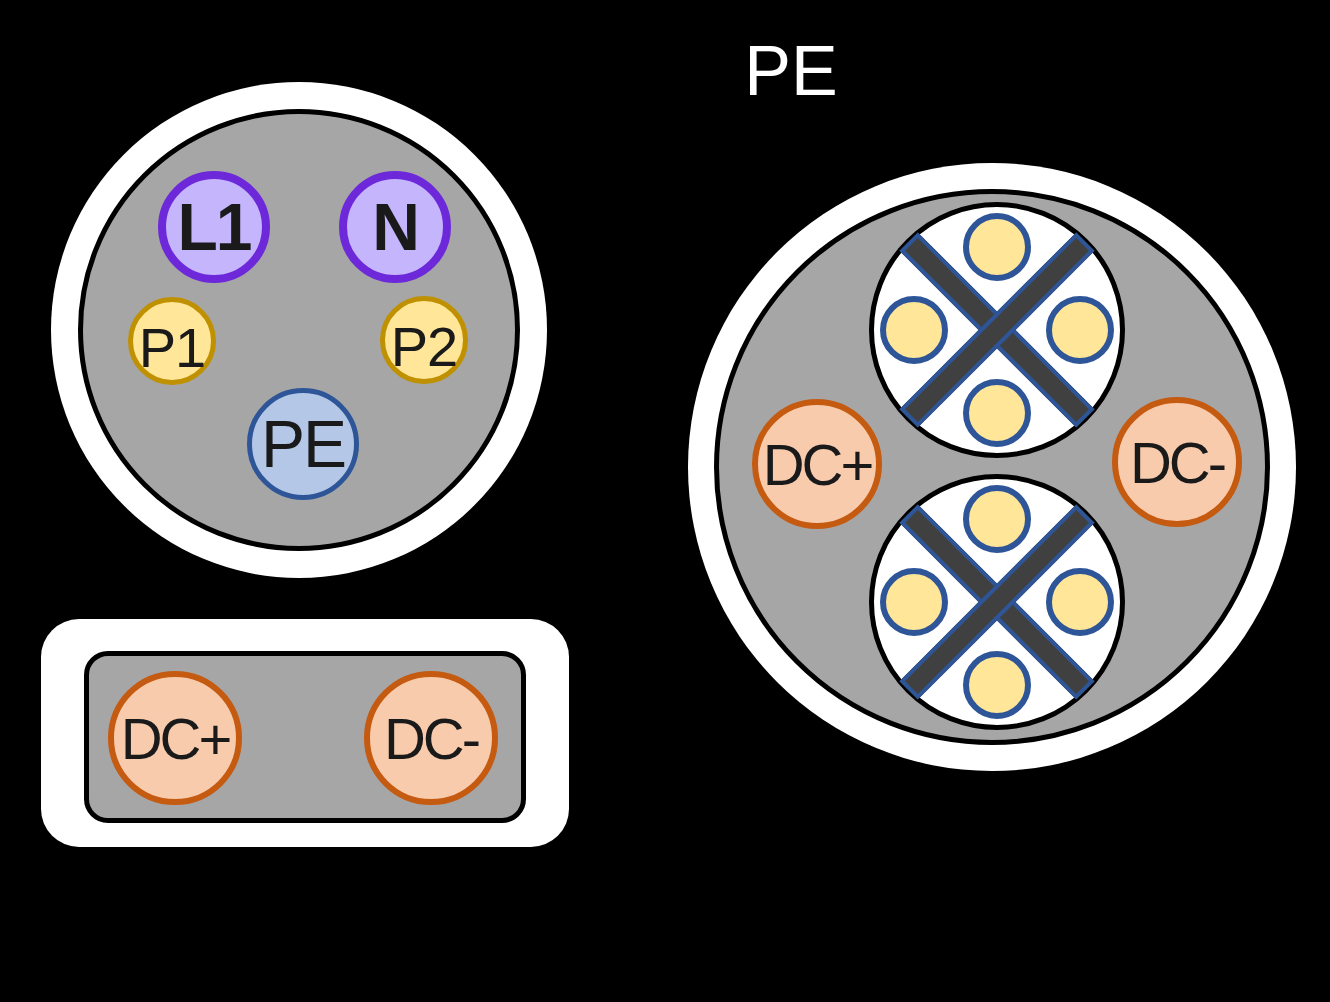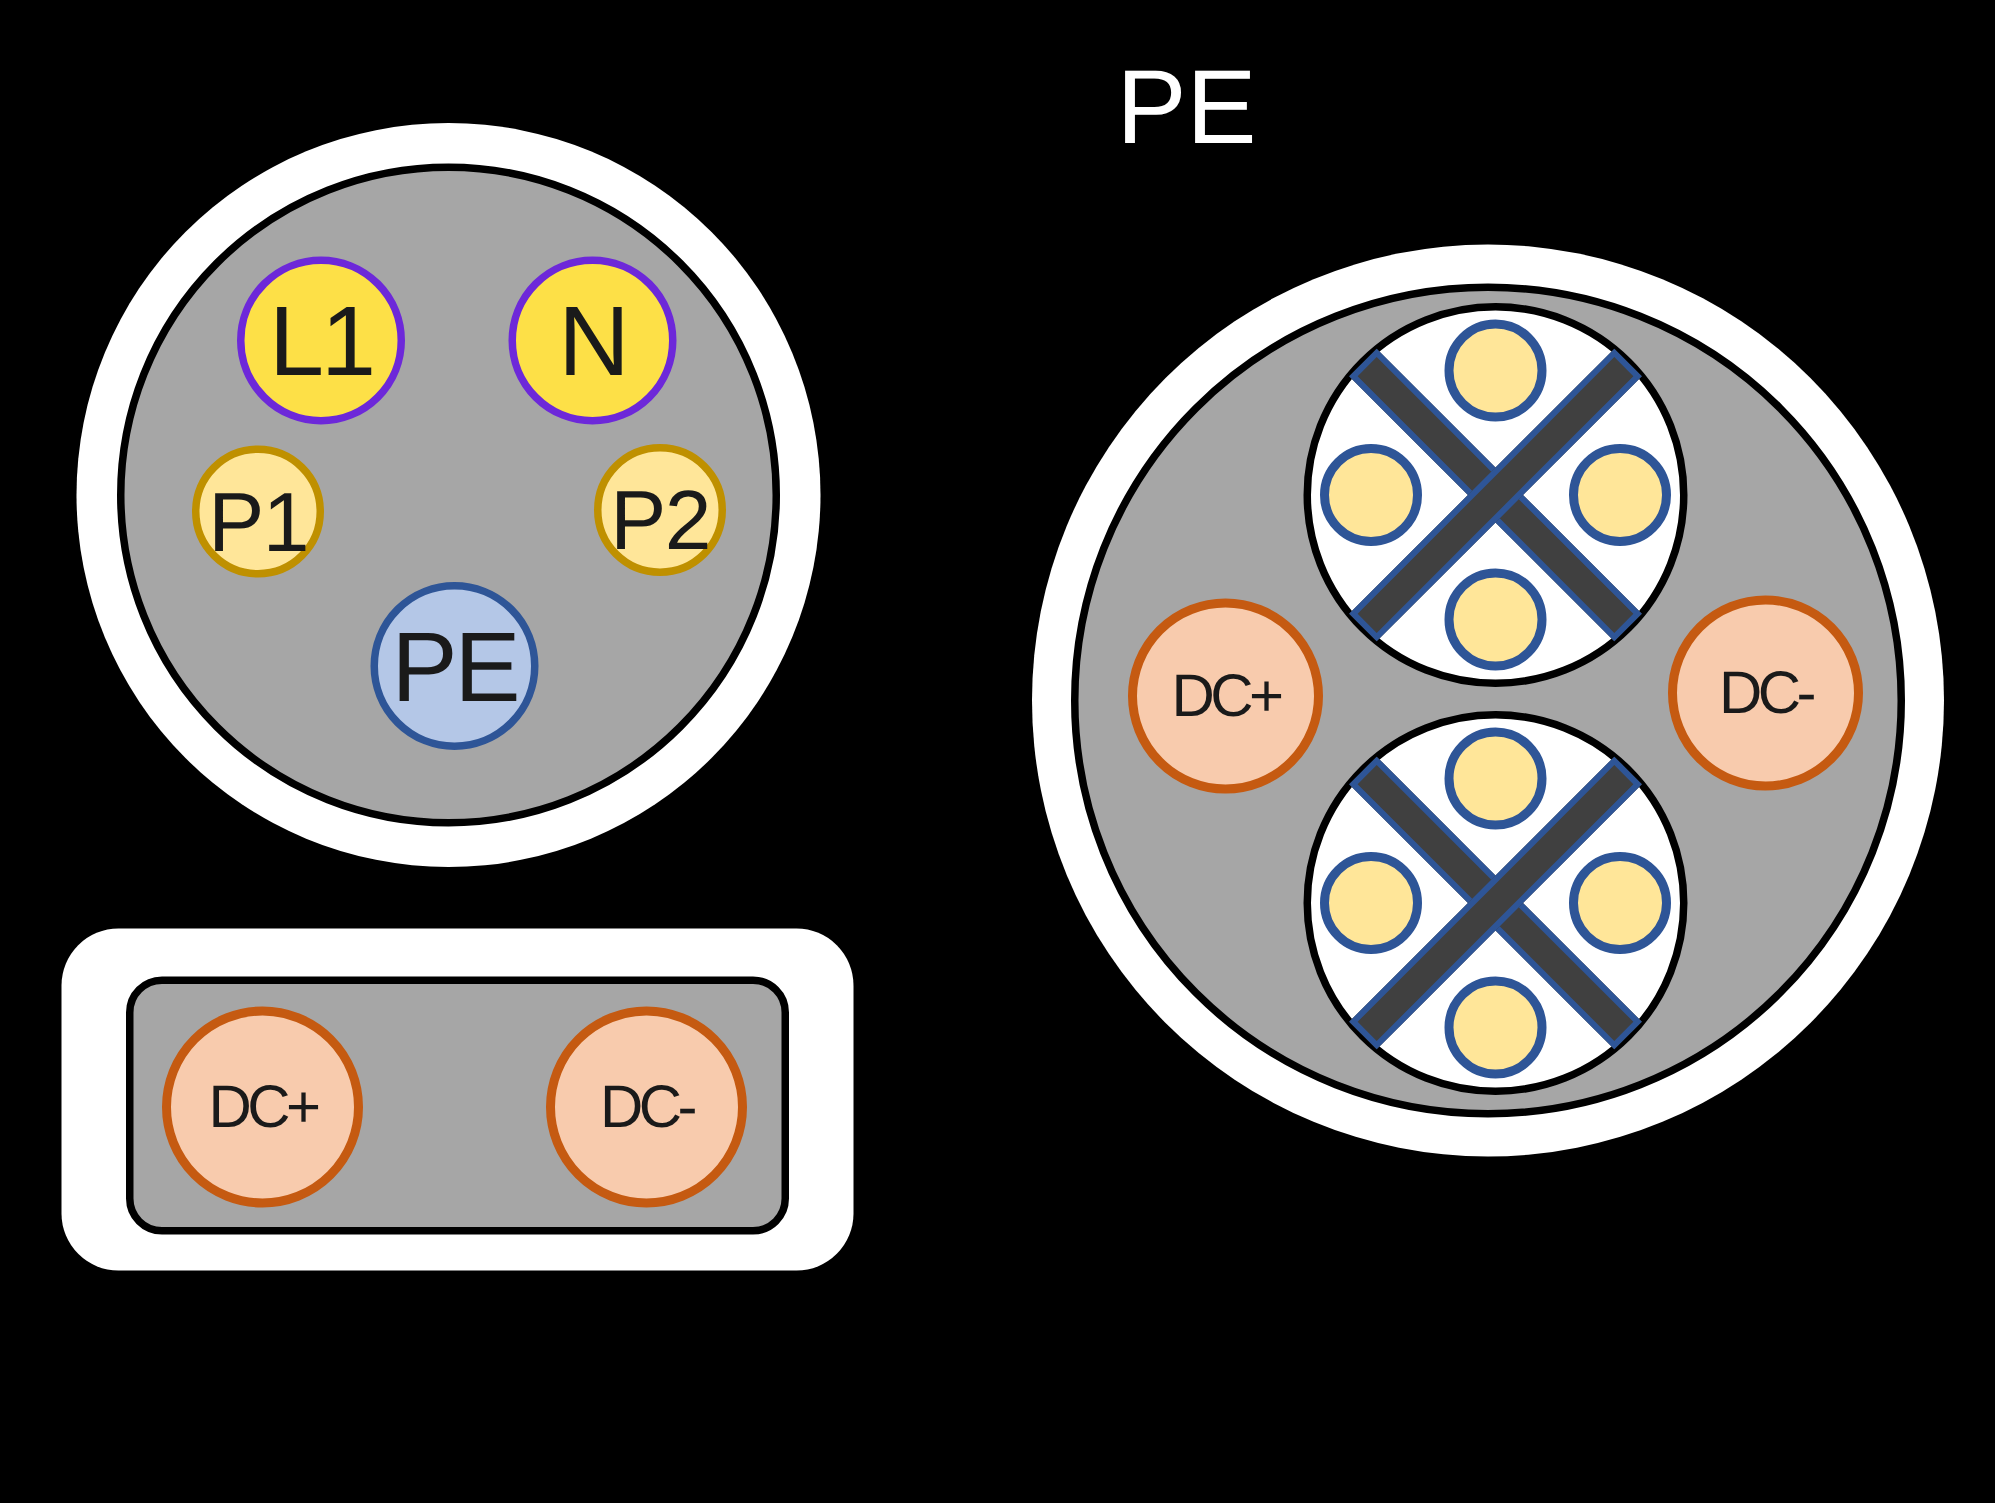--- a/index.html
+++ b/index.html
@@ -22,28 +22,28 @@
   .housing-white { background: #ffffff; }
   .body-gray { background: #a6a6a6; border: 5px solid #000000; }
 
   
   .pin {
     display: flex;
     align-items: center;
     justify-content: center;
     color: #1a1a1a;
   }
-  .pin-green  { background: #fde047; border: 5px solid #6d28d9; }
+  .pin-green  { background: #c4b5fd; border: 8px solid #6d28d9; font-weight: bold; }
   .pin-yellow { background: #ffe699; border: 5px solid #bf9000; }
   .pin-blue   { background: #b4c7e7; border: 5px solid #2e5597; }
   .pin-orange { background: #f8cbad; border: 6px solid #c55a11; }
 
   .label-lg { font-size: 66px; letter-spacing: -2px; }
   .label-md { font-size: 56px; letter-spacing: -1px; align-items: flex-end; }
-  .label-dc { font-size: 40px; letter-spacing: -3px; }
+  .label-dc { font-size: 58px; letter-spacing: -3px; }
 
   
   .pod {
     background: #ffffff;
     border: 5px solid #000000;
     border-radius: 50%;
   }
   .wire {
     width: 68px;
     height: 68px;
@@ -77,21 +77,21 @@
 
   <div class="abs circle pin pin-green label-lg" style="left:158px; top:171px; width:112px; height:112px;">
     <span>L1</span>
   </div>
   <div class="abs circle pin pin-green label-lg" style="left:339px; top:171px; width:112px; height:112px;">
     <span>N</span>
   </div>
   <div class="abs circle pin pin-yellow label-md" style="left:128px; top:297px; width:88px; height:88px;">
     <span>P1</span>
   </div>
-  <div class="abs circle pin pin-yellow label-md" style="left:396px; top:296px; width:88px; height:88px;">
+  <div class="abs circle pin pin-yellow label-md" style="left:380px; top:296px; width:88px; height:88px;">
     <span>P2</span>
   </div>
   <div class="abs circle pin pin-blue label-lg" style="left:247px; top:388px; width:112px; height:112px;">
     <span>PE</span>
   </div>
 
   <div class="abs housing-white" style="left:41px; top:619px; width:528px; height:228px; border-radius:38px;"></div>
   <div class="abs body-gray" style="left:84px; top:651px; width:442px; height:172px; border-radius:24px;"></div>
 
   <div class="abs circle pin pin-orange label-dc" style="left:108px; top:671px; width:134px; height:134px;">

